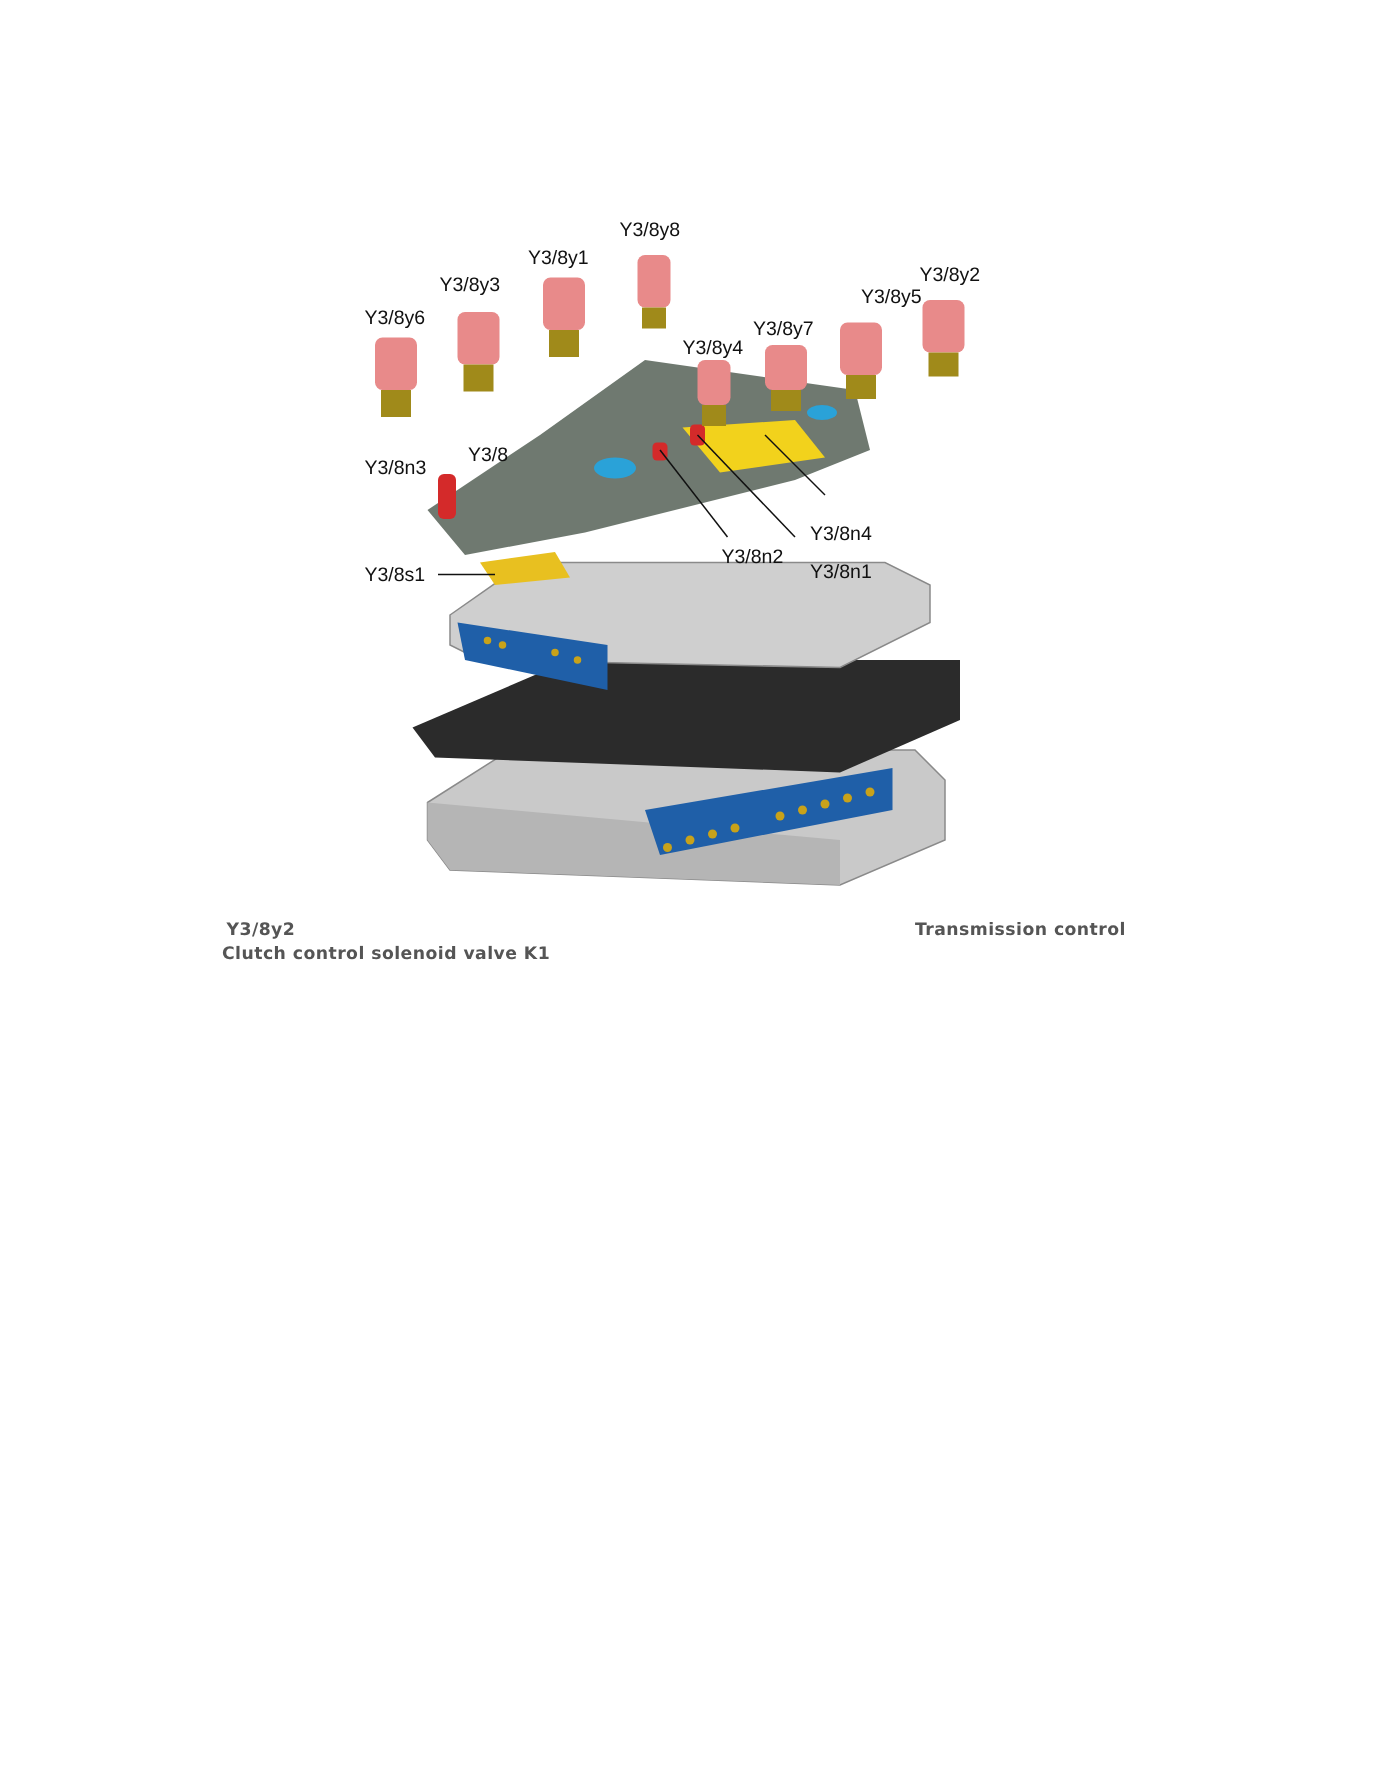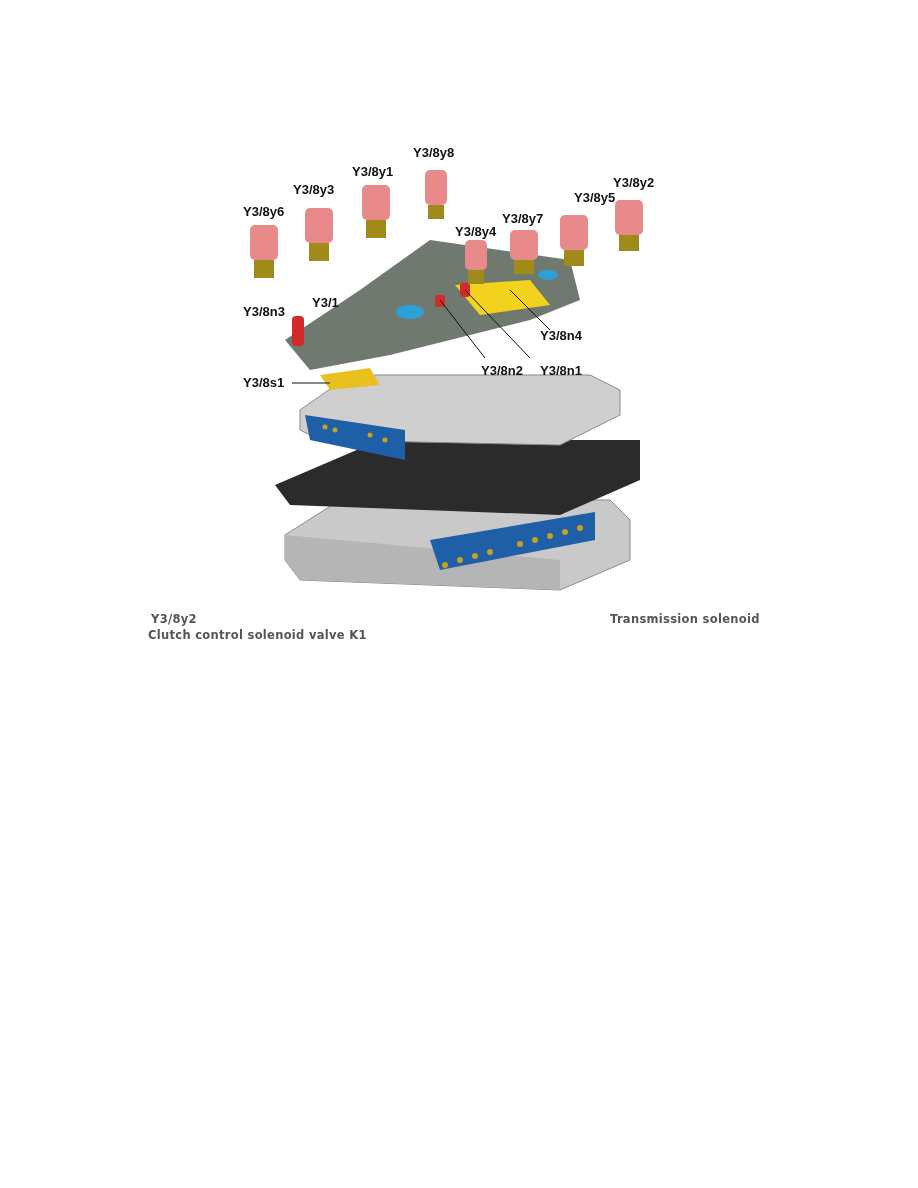--- a/index.html
+++ b/index.html
@@ -1,19 +1,19 @@
 <!DOCTYPE html>
 <html><head>
 <meta charset="utf-8">
 <style>
   html, body { margin: 0; padding: 0; background: #ffffff; }
   body { width: 918px; height: 1188px; position: relative; overflow: hidden; font-family: "DejaVu Sans", sans-serif; }
   .figure { position: absolute; left: 230px; top: 140px; width: 420px; height: 460px; }
   .figure svg { position: absolute; left: 0; top: 0; }
-  .lbl { position: absolute; font-family: "Liberation Sans", sans-serif; font-weight: bold; font-size: 13px; color: #111; white-space: nowrap; }
+  .lbl { position: absolute; font-family: "Liberation Sans", sans-serif; font-weight: normal; font-size: 13px; color: #111; white-space: nowrap; }
   .caption { position: absolute; font-family: "DejaVu Sans", sans-serif; font-weight: bold; font-size: 11.5px; color: #555; letter-spacing: 0.3px; white-space: nowrap; }
 </style>
 </head>
 <body>
 
 <div class="figure">
   <svg width="420" height="460" viewBox="0 0 420 460">
 
     <polygon points="55,395 110,360 380,360 400,380 400,420 330,450 70,440 55,420" fill="#c9c9c9" stroke="#8a8a8a"></polygon>
     <polygon points="55,395 330,420 330,450 70,440 55,420" fill="#b5b5b5"></polygon>
@@ -84,22 +84,22 @@
 
   <span class="lbl" style="left:13px;top:64px">Y3/8y6</span>
   <span class="lbl" style="left:63px;top:42px">Y3/8y3</span>
   <span class="lbl" style="left:122px;top:24px">Y3/8y1</span>
   <span class="lbl" style="left:183px;top:5px">Y3/8y8</span>
   <span class="lbl" style="left:225px;top:84px">Y3/8y4</span>
   <span class="lbl" style="left:272px;top:71px">Y3/8y7</span>
   <span class="lbl" style="left:344px;top:50px">Y3/8y5</span>
   <span class="lbl" style="left:383px;top:35px">Y3/8y2</span>
   <span class="lbl" style="left:13px;top:164px">Y3/8n3</span>
-  <span class="lbl" style="left:82px;top:155px">Y3/1</span>
-  <span class="lbl" style="left:310px;top:188px">Y3/8n4</span>
+  <span class="lbl" style="left:82px;top:155px">Y3/8</span>
+  <span class="lbl" style="left:310px;top:208px">Y3/8n4</span>
   <span class="lbl" style="left:251px;top:223px">Y3/8n2</span>
-  <span class="lbl" style="left:310px;top:223px">Y3/8n1</span>
+  <span class="lbl" style="left:310px;top:233px">Y3/8n1</span>
   <span class="lbl" style="left:13px;top:235px">Y3/8s1</span>
 </div>
 
 <div class="caption" style="left:151px;top:612px">Y3/8y2</div>
 <div class="caption" style="left:148px;top:628px">Clutch control solenoid valve K1</div>
-<div class="caption" style="left:610px;top:612px">Transmission solenoid</div>
+<div class="caption" style="left:610px;top:612px">Transmission control</div>
 
 </body></html>

